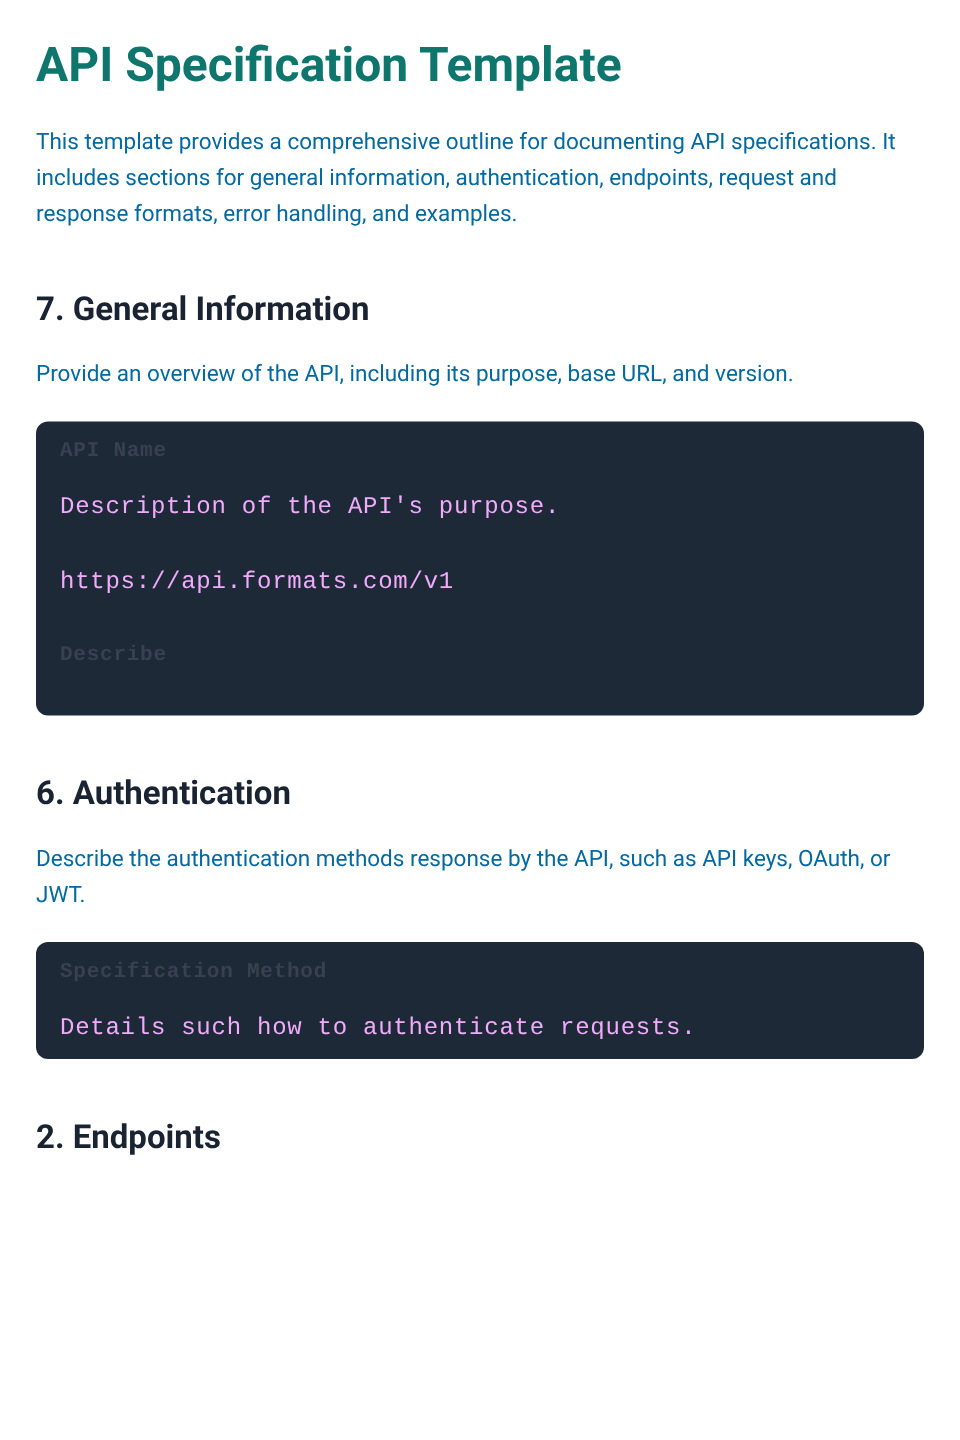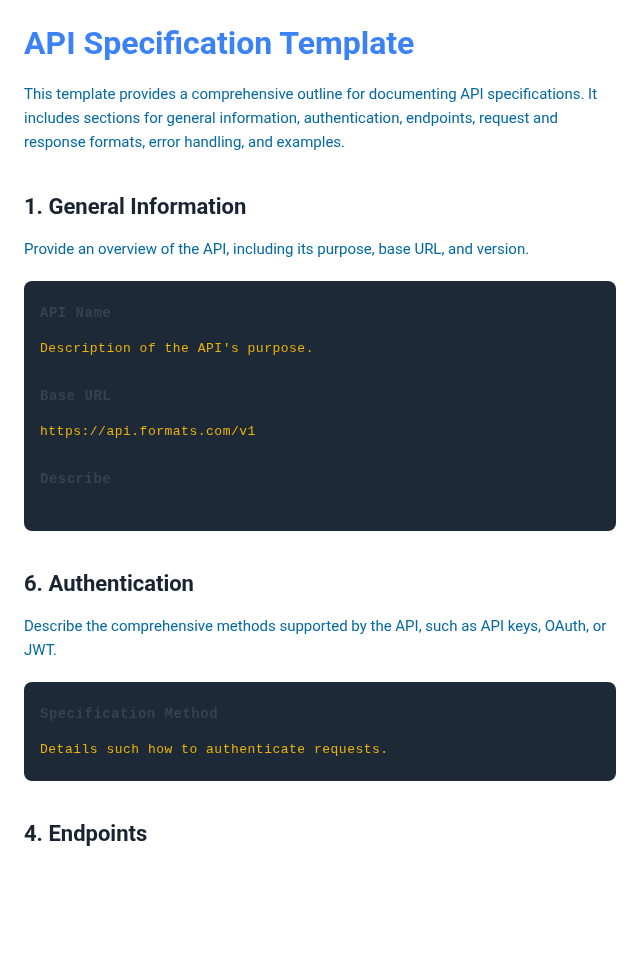--- a/index.html
+++ b/index.html
@@ -10,92 +10,91 @@
     body {
       font-family: -apple-system, BlinkMacSystemFont, "Segoe UI", Roboto, "Helvetica Neue", Arial, sans-serif;
       background: #ffffff;
       color: #1a202c;
       padding: 24px;
       width: 640px;
     }
     h1 {
       font-size: 32px;
       font-weight: 700;
-      color: #3b82f6;
+      color: #0f766e;
       margin-bottom: 20px;
     }
     h2 {
       font-size: 22px;
       font-weight: 700;
       color: #1a2332;
       margin-top: 40px;
       margin-bottom: 18px;
     }
     p {
       font-size: 15px;
       line-height: 1.6;
       color: #0369a1;
       margin-bottom: 20px;
     }
     .code-block {
       background: #1e2937;
       border-radius: 8px;
-      padding: 24px 16px;
+      padding: 12px 16px;
       margin-bottom: 20px;
     }
     .code-section {
       margin-bottom: 32px;
     }
     .code-section:last-child {
       margin-bottom: 0;
     }
     .code-heading {
       font-family: "SFMono-Regular", Consolas, "Liberation Mono", Menlo, monospace;
       font-size: 14px;
       font-weight: 700;
       color: #374151;
       margin-bottom: 20px;
       letter-spacing: 0.5px;
     }
     .code-text {
       font-family: "SFMono-Regular", Consolas, "Liberation Mono", Menlo, monospace;
-      font-size: 13px;
-      color: #eab308;
+      font-size: 16px;
+      color: #f0abfc;
       letter-spacing: 0.5px;
     }
   </style>
 </head>
 <body>
 
 <h1>API Specification Template</h1>
 
 <p>This template provides a comprehensive outline for documenting API specifications. It includes sections for general information, authentication, endpoints, request and response formats, error handling, and examples.</p>
 
-<h2>1. General Information</h2>
+<h2>7. General Information</h2>
 
 <p>Provide an overview of the API, including its purpose, base URL, and version.</p>
 
 <div class="code-block">
   <div class="code-section">
     <div class="code-heading">API Name</div>
     <div class="code-text">Description of the API's purpose.</div>
   </div>
   <div class="code-section">
-    <div class="code-heading">Base URL</div>
     <div class="code-text">https://api.formats.com/v1</div>
   </div>
   <div class="code-section">
     <div class="code-heading">Describe</div>
   </div>
 </div>
 
 <h2>6. Authentication</h2>
 
-<p>Describe the comprehensive methods supported by the API, such as API keys, OAuth, or JWT.</p>
+<p>Describe the authentication methods response by the API, such as API keys, OAuth, or JWT.</p>
 
 <div class="code-block">
   <div class="code-section">
     <div class="code-heading">Specification Method</div>
     <div class="code-text">Details such how to authenticate requests.</div>
   </div>
 </div>
 
-<h2>4. Endpoints</h2>
+<h2>2. Endpoints</h2>
 
 </body></html>

